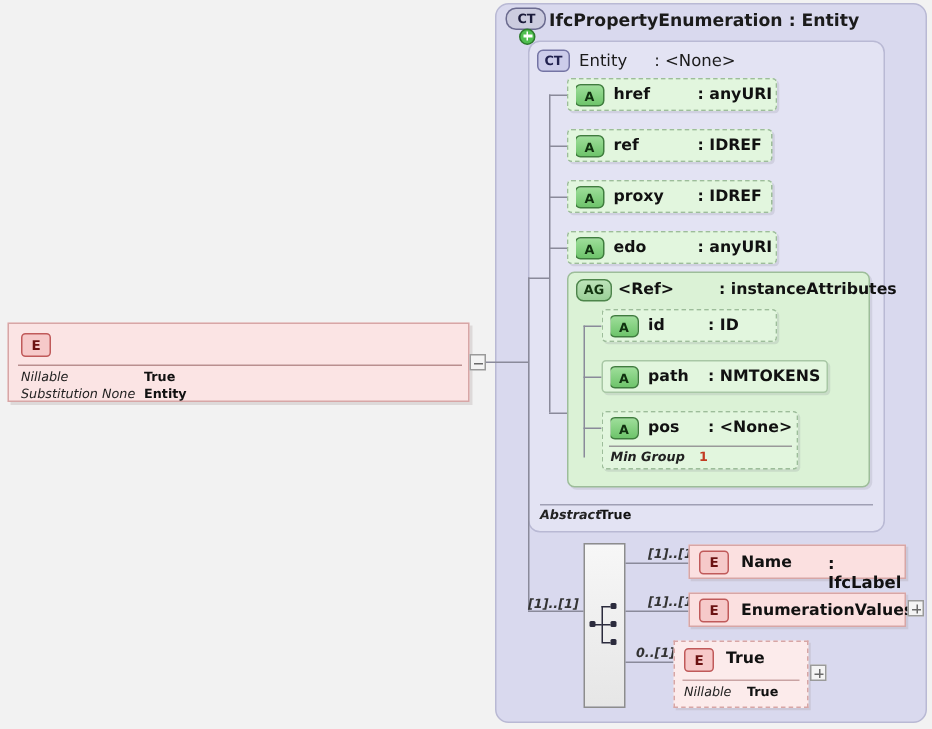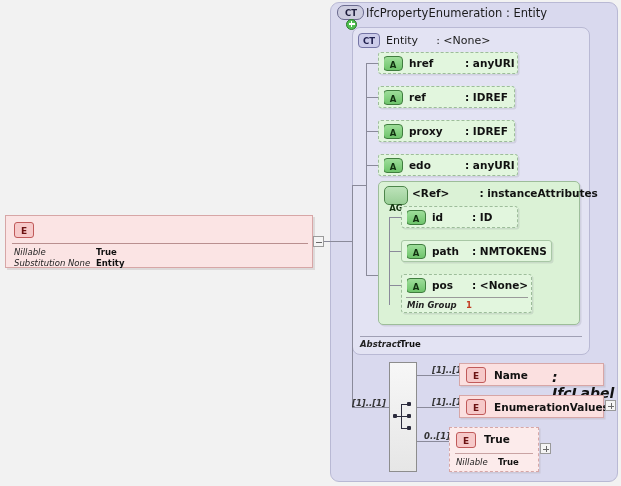--- a/index.html
+++ b/index.html
@@ -17,21 +17,21 @@
 
   
   .ct-panel{
     left:330px;top:2px;width:288px;height:480px;
     background:#d9d9ee;
     border:1px solid #b9b9d4;
     border-radius:9px;
   }
   .ct-title{
     left:366px;top:6px;
-    font-size:11.5px;color:#1b1b1b;font-weight:normal;
+    font-size:11.5px;color:#1b1b1b;font-weight:bold;
     white-space:nowrap;
     text-align:right;
   }
   .badge{
     display:inline-block;box-sizing:border-box;
     text-align:center;font-weight:bold;line-height:1;
   }
   
   .ct-plus{
     left:337px;top:5px;width:27px;height:15px;
@@ -101,21 +101,21 @@
     left:378px;top:181px;width:202px;height:144px;
     background:#dbf2d6;
     border:1px solid #9dbd9a;
     border-radius:5px;
     box-shadow:1.5px 1.5px 0 rgba(120,120,140,.18);
   }
   .ag-badge{
     left:384px;top:186px;width:24px;height:15px;
     background:linear-gradient(180deg,#bde3ba 0%,#9acf97 100%);
     border:1px solid #4d854b;border-radius:5px;
-    font-size:8.5px;color:#12330f;font-weight:bold;padding-top:17px;
+    font-size:8.5px;color:#12330f;font-weight:bold;padding-top:3px;
   }
   .ag-title{left:412px;top:187px;font-size:10.5px;color:#111;font-weight:bold;white-space:nowrap;}
   .ag-title .ty{margin-left:30px;}
 
   .facet-line{position:absolute;height:1px;background:#9a9a9a;}
   .facet-name{position:absolute;font-size:8.5px;font-style:italic;color:#222;font-weight:bold;}
   .facet-val{position:absolute;font-size:8.5px;color:#c23b22;font-weight:bold;}
 
   .abstract-sep{left:360px;top:336px;width:222px;height:1px;background:#a0a0b4;}
   .abstract-name{left:360px;top:339px;font-size:8.5px;font-style:italic;color:#222;font-weight:bold;}
@@ -166,21 +166,21 @@
   .seq-line{position:absolute;background:#2b2b3d;}
 
   
   .child{
     background:#fbe0e0;
     border:1px solid #d7a6a6;
     box-shadow:1.5px 1.5px 0 rgba(140,120,120,.18);
   }
   .child.dashed{background:#fcebeb;border:1px dashed #d7a6a6;}
   .c-name{position:absolute;left:34px;top:5px;font-size:10.5px;color:#111;font-weight:bold;white-space:nowrap;}
-  .c-type{position:absolute;top:5px;font-size:14px;color:#111;font-weight:bold;font-style:italic;}
+  .c-type{position:absolute;top:5px;font-size:11px;color:#111;font-weight:bold;}
   .card{position:absolute;font-size:8.5px;font-style:italic;color:#333;font-weight:bold;white-space:nowrap;}
 </style>
 </head>
 <body>
 
 <div id="canvas">
 
   <div class="abs ct-panel"></div>
 
   <div class="abs badge ct-plus">

